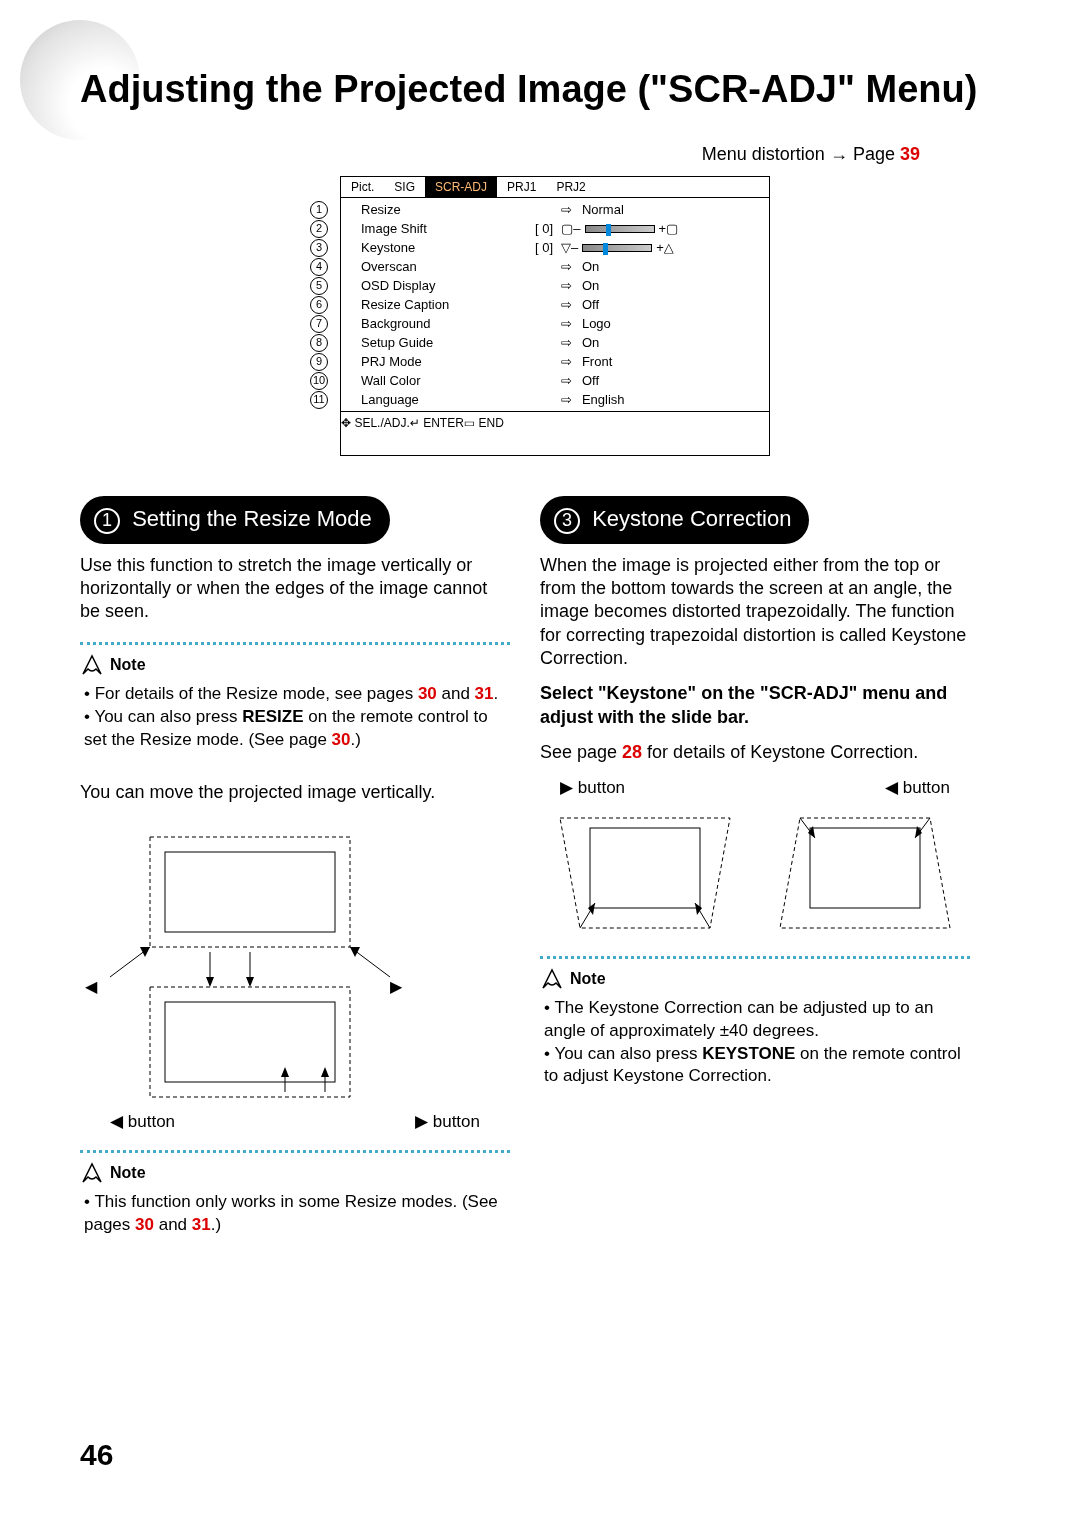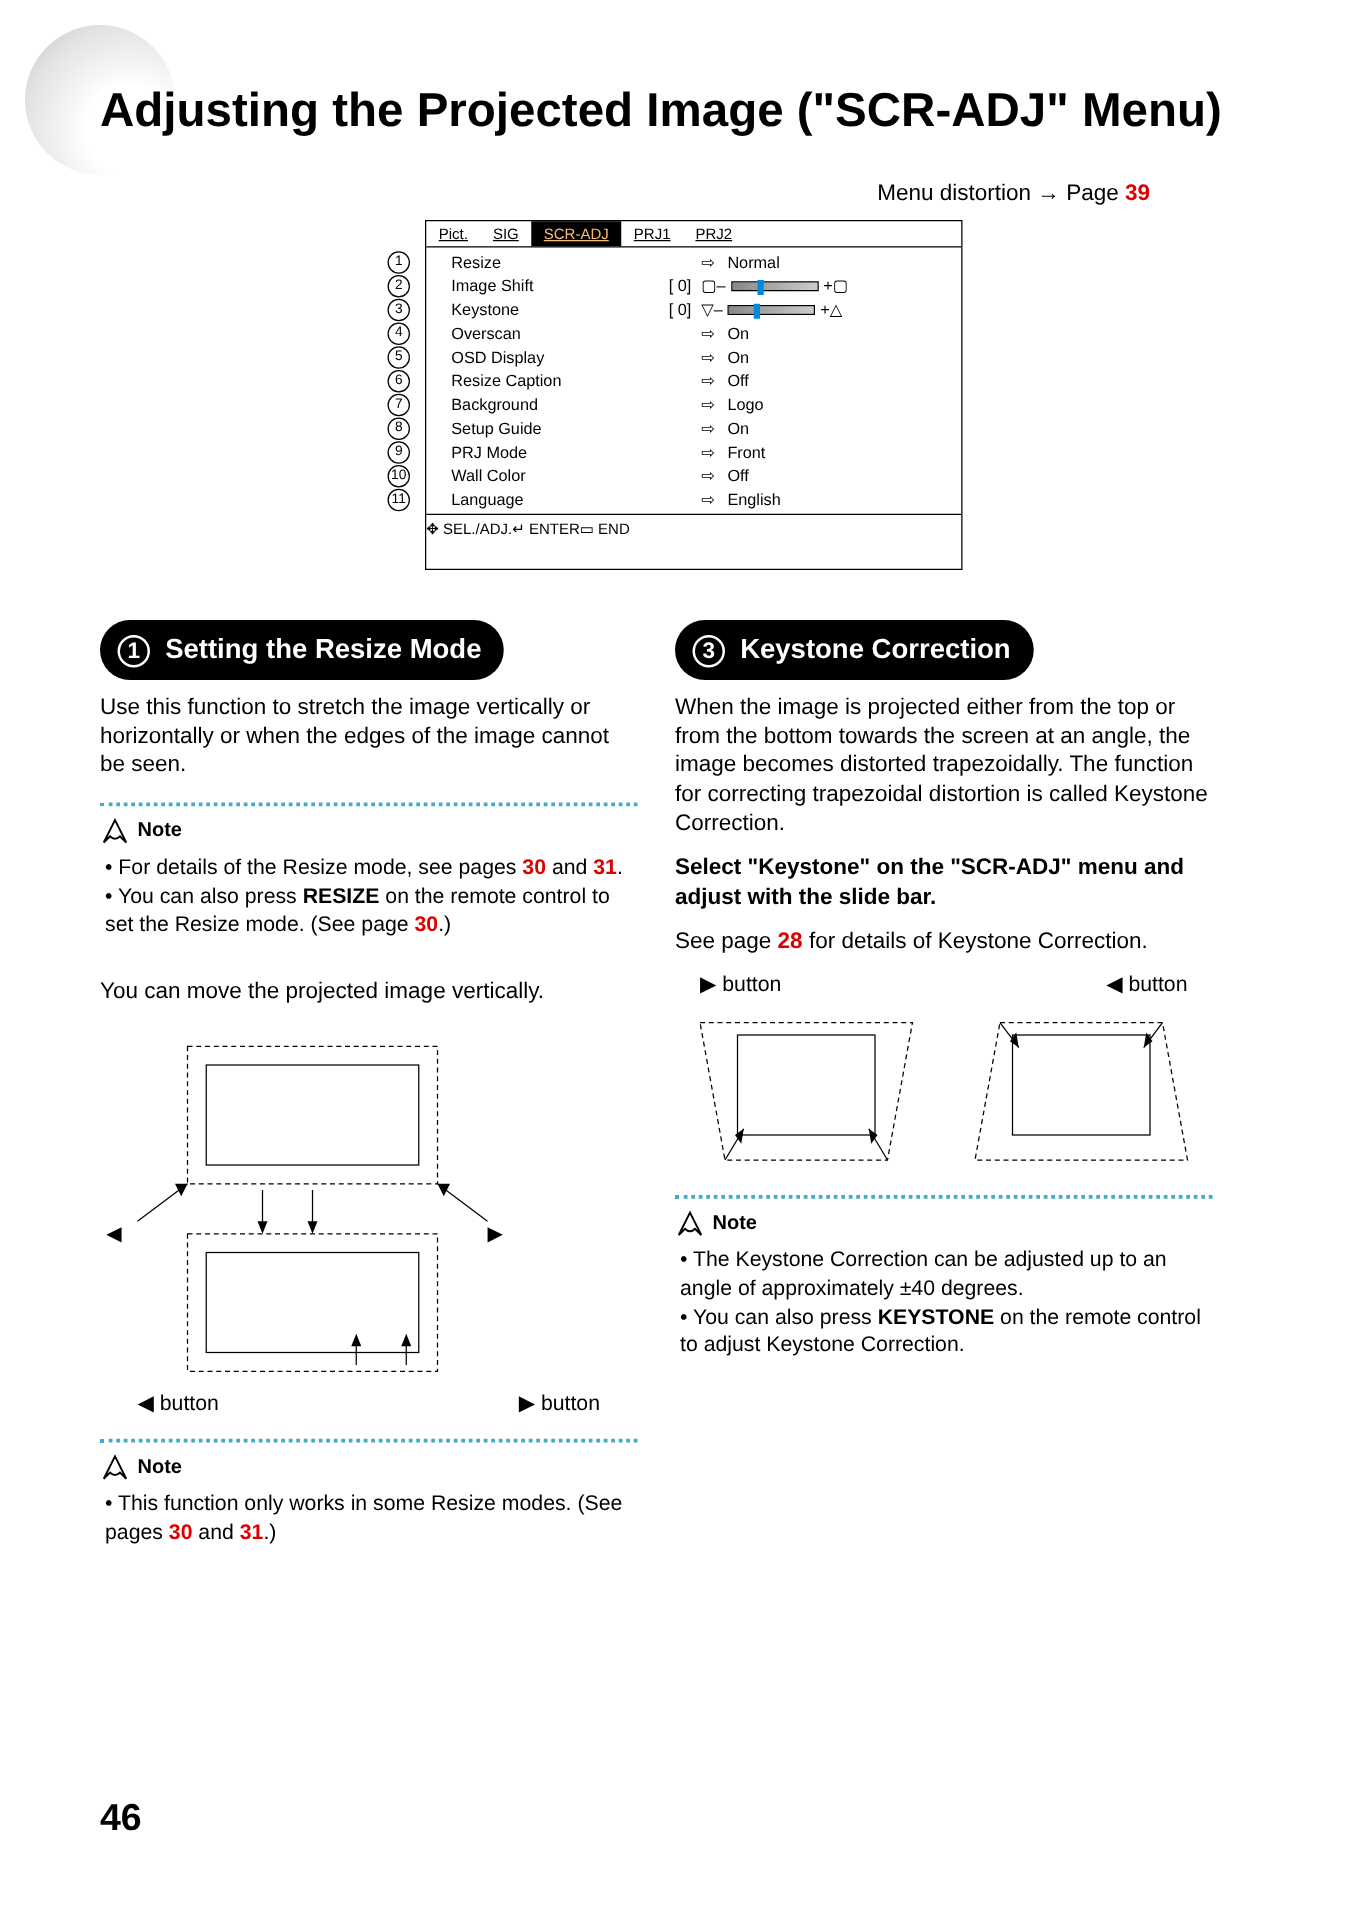--- a/index.html
+++ b/index.html
@@ -47,21 +47,20 @@
     background: #fff;
     font-size: 13px;
   }
   .menu-tabs {
     display: flex;
     border-bottom: 1px solid #000;
   }
   .menu-tabs div {
     padding: 3px 10px;
     font-size: 12px;
-    text-decoration: underline;
   }
   .menu-tabs .active {
     background: #000;
     color: #fdba74;
   }
   .menu-rows { padding: 2px 0 2px 20px; }
   .menu-row {
     display: flex;
     align-items: center;
     height: 19px;
@@ -109,21 +108,21 @@
     top: 496px;
     left: 540px;
     width: 430px;
   }
   .pill {
     background: #000;
     color: #fff;
     border-radius: 30px;
     padding: 10px 18px 10px 14px;
     font-size: 22px;
-    font-weight: bold;
+    font-weight: normal;
     display: inline-block;
     margin-bottom: 10px;
   }
   .pill.wide { display: block; }
   .pill .num {
     display: inline-flex;
     align-items: center;
     justify-content: center;
     border: 2px solid #fff;
     border-radius: 50%;

